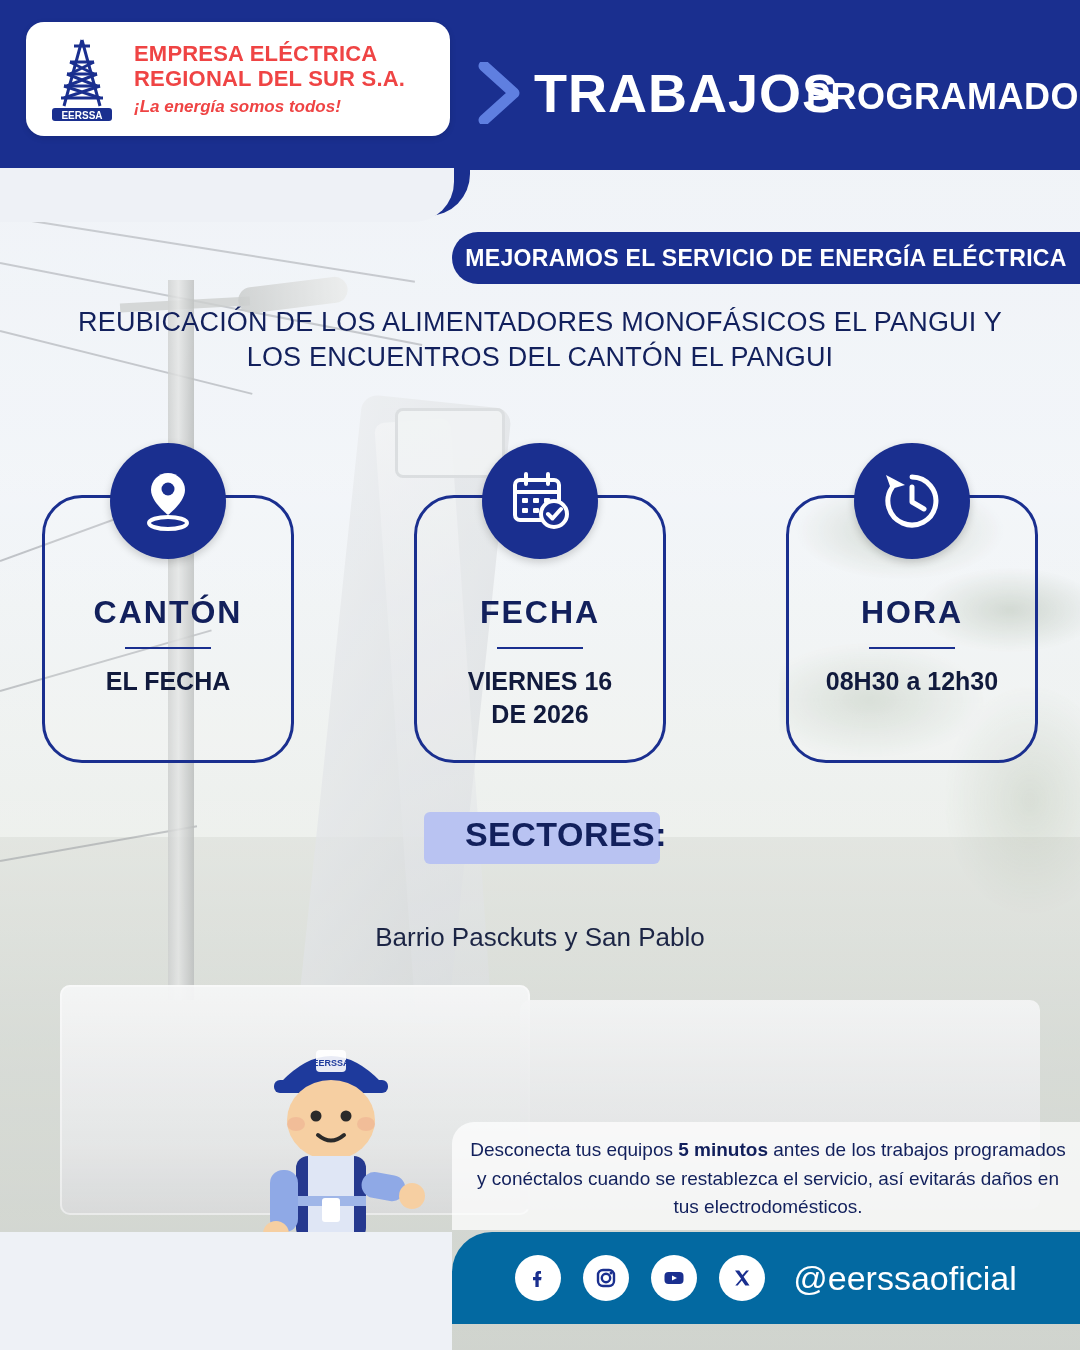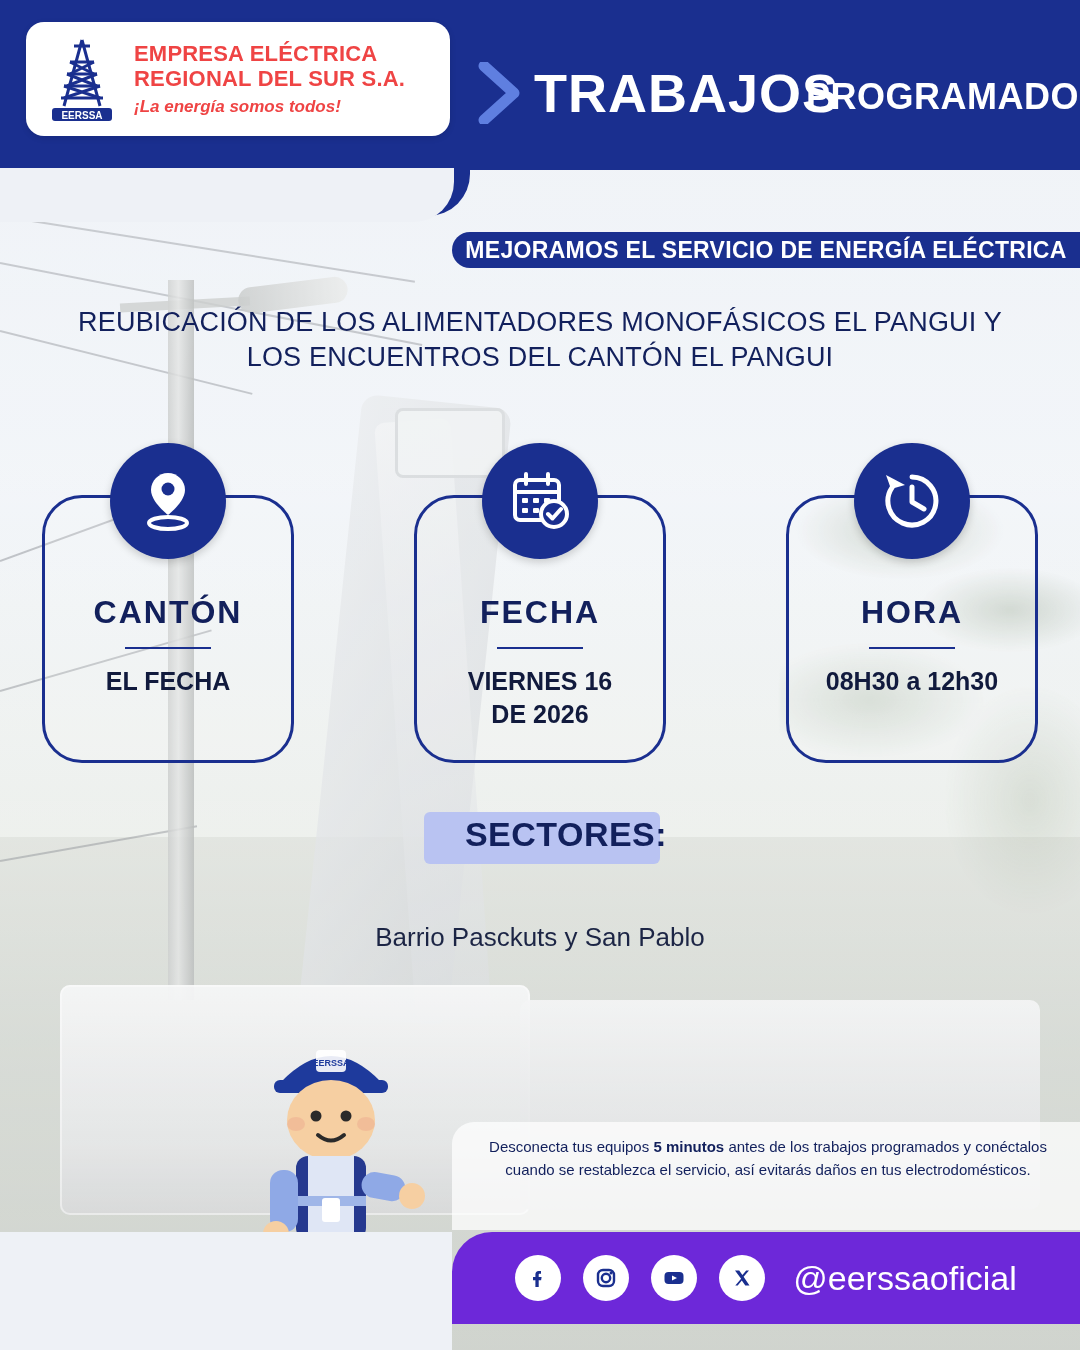--- a/index.html
+++ b/index.html
@@ -145,21 +145,21 @@
     color: #ffffff; font-size: 54px; font-weight: 800;
     letter-spacing: 1px; line-height: 1;
   }
   .title-sub {
     position: absolute; left: 806px; top: 76px;
     color: #ffffff; font-size: 36px; font-weight: 600; letter-spacing: .5px;
   }
 
   
   .ribbon {
-    position: absolute; left: 452px; top: 232px; width: 628px; height: 36px;
+    position: absolute; left: 452px; top: 232px; width: 628px; height: 52px;
     background: #1a2f8f;
     border-top-left-radius: 26px; border-bottom-left-radius: 26px;
     display: flex; align-items: center; justify-content: center;
   }
   .ribbon span {
     color: #fff; font-size: 23px; font-weight: 800; letter-spacing: .3px;
   }
 
   
   .headline {
@@ -219,28 +219,28 @@
   .mascot { position: absolute; left: 236px; top: 1020px; width: 190px; height: 300px; }
 
   
   .notice-bg {
     position: absolute; left: 452px; top: 1122px; width: 628px; height: 108px;
     background: rgba(255,255,255,0.72);
     border-top-left-radius: 22px;
   }
   .notice {
     position: absolute; left: 468px; top: 1136px; width: 600px;
-    text-align: center; color: #12205c; font-size: 15px; line-height: 1.5;
+    text-align: center; color: #12205c; font-size: 19px; line-height: 1.5;
   }
   .notice b { font-weight: 800; }
 
   
   .footer {
     position: absolute; left: 452px; top: 1232px; width: 628px; height: 92px;
-    background: #6d28d9;
+    background: #0369a1;
     border-top-left-radius: 40px;
     display: flex; align-items: center; justify-content: center; gap: 22px;
   }
   .footer-left-white {
     position: absolute; left: 0; top: 1232px; width: 452px; height: 118px;
     background: #eef1f6;
   }
   .soc {
     width: 46px; height: 46px; border-radius: 50%;
     background: #fff; display: flex; align-items: center; justify-content: center;

